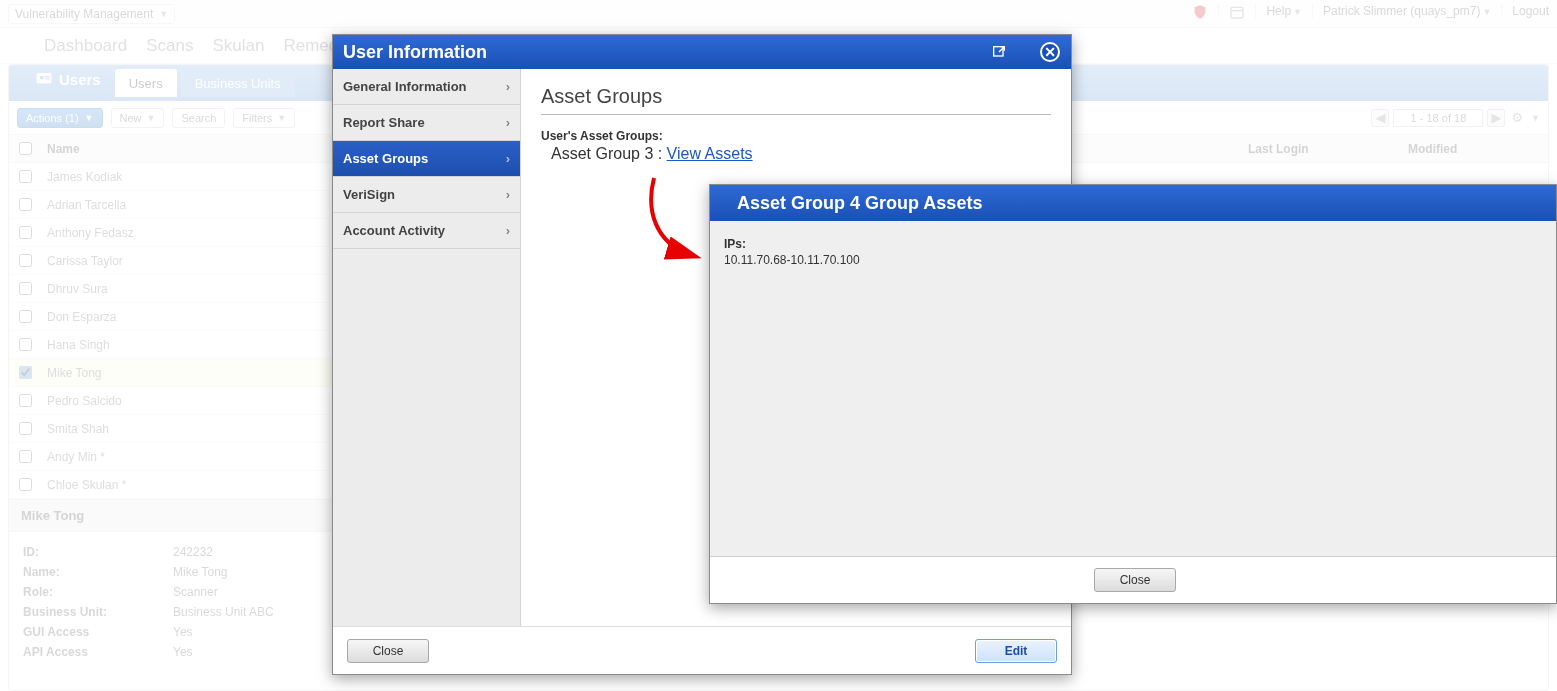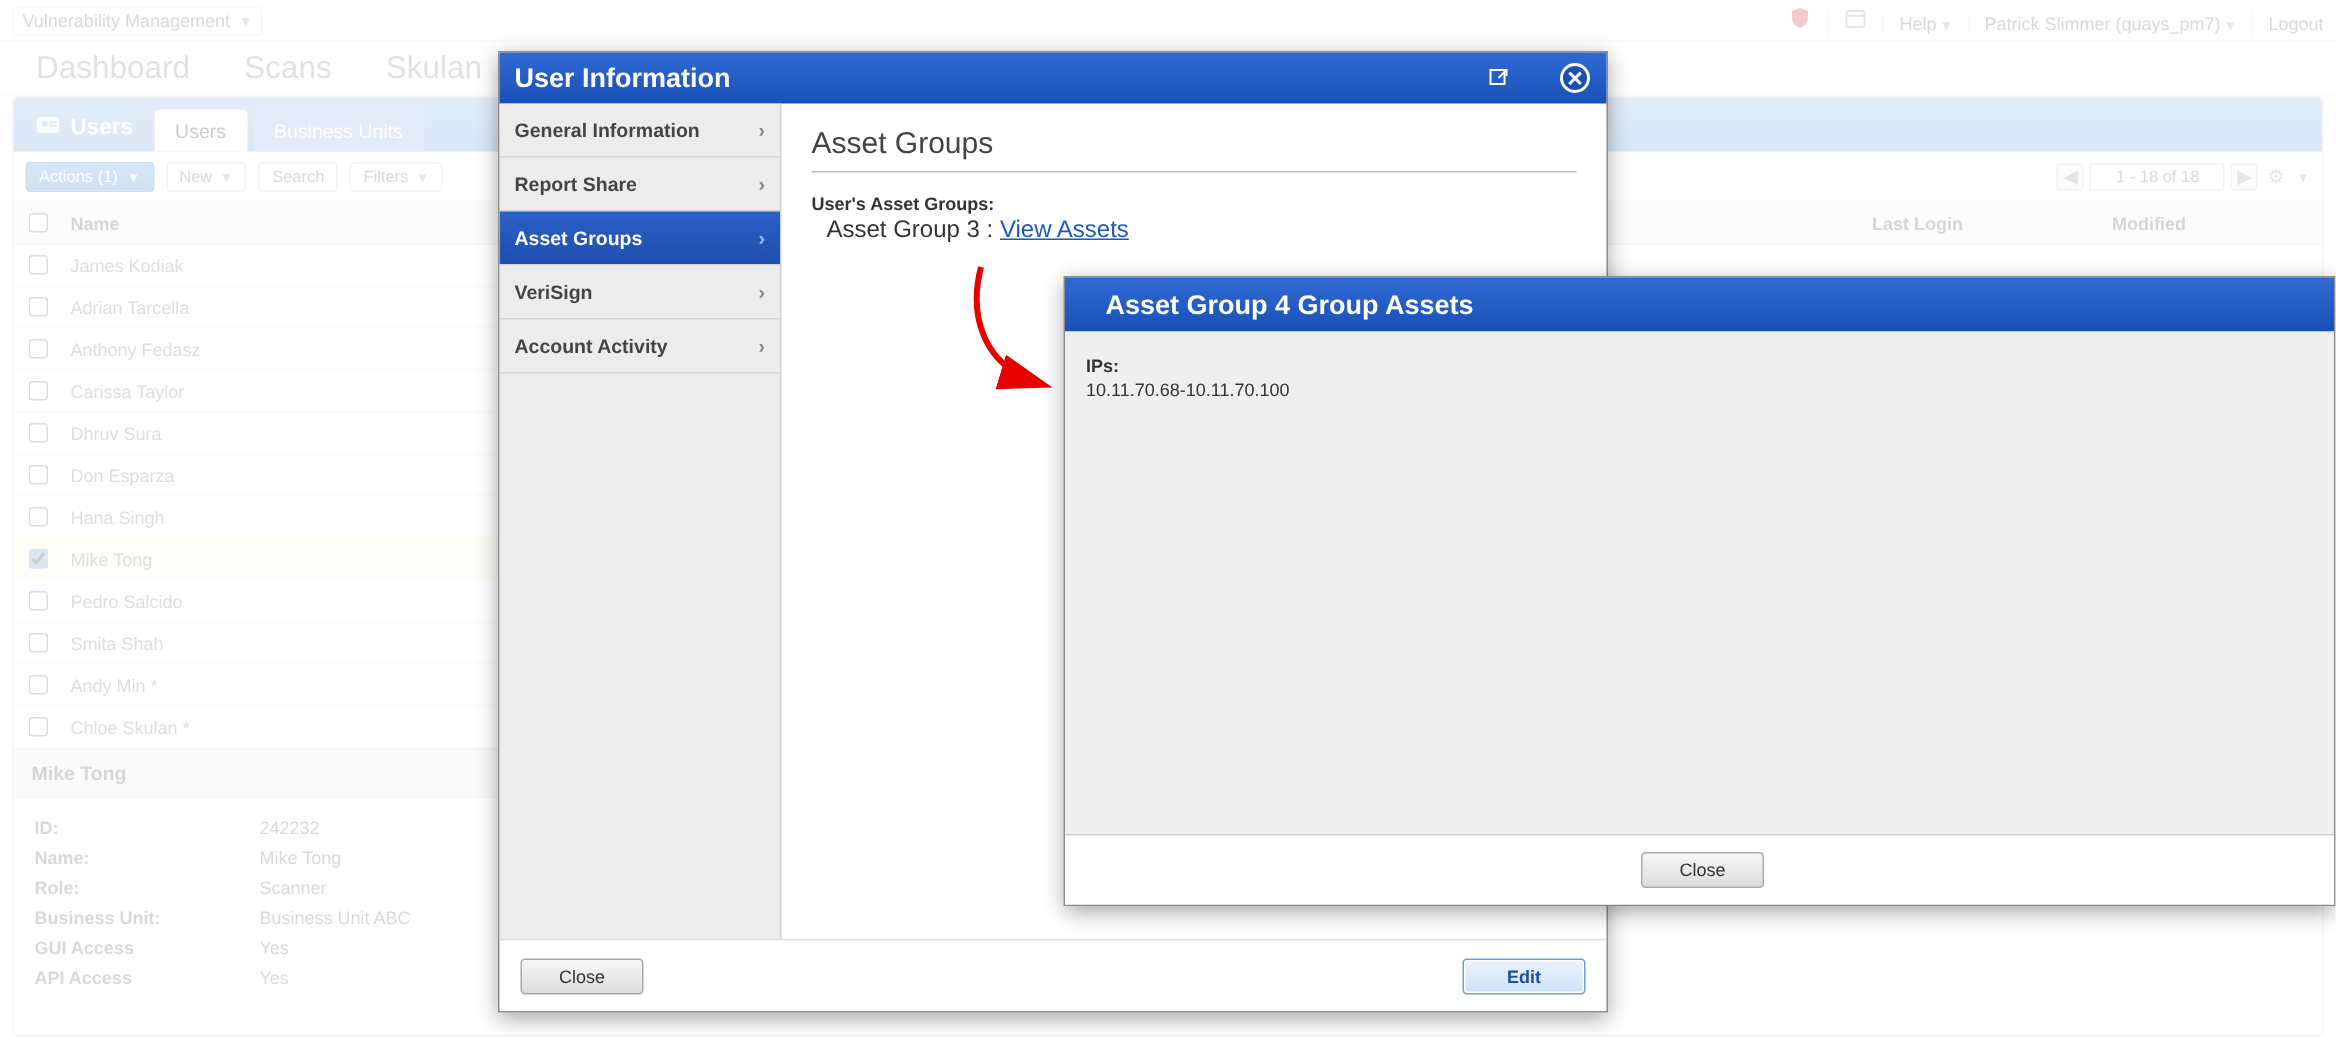--- a/index.html
+++ b/index.html
@@ -3,31 +3,31 @@
 <meta charset="utf-8">
 <style>
   * { box-sizing: border-box; }
   html, body { margin:0; padding:0; font-family: Arial, Helvetica, sans-serif; font-size:13px; color:#333; }
   body { width:1557px; height:691px; position:relative; overflow:hidden; background:#fff; }
   .dim-overlay { position:absolute; inset:0; background:rgba(255,255,255,0.75); z-index:5; pointer-events:none; }
   
   .topbar { position:absolute; top:0; left:0; right:0; height:28px; border-bottom:1px solid #e6e6e6; background:#fafafa; display:flex; align-items:center; padding:0 8px; color:#666; font-size:12px; }
   .tb-mod { display:flex; align-items:center; gap:4px; padding:2px 6px; border:1px solid #ddd; border-radius:3px; background:#fff; }
   .tb-spacer { flex:1; }
-  .tb-right { display:flex; align-items:flex-end; gap:10px; }
+  .tb-right { display:flex; align-items:flex-start; gap:10px; }
   .tb-sep { width:1px; height:14px; background:#ddd; }
   .shield-icon { width:16px; height:16px; color:#d32f2f; }
   .cal-icon { width:16px; height:16px; color:#999; }
   .caret { font-size:9px; color:#999; margin-left:2px; }
   
-  .mainnav { position:absolute; top:28px; left:0; right:0; height:36px; display:flex; align-items:center; gap:36px; padding:0 24px; font-size:21px; color:#888; border-bottom:1px solid #eee; }
+  .mainnav { position:absolute; top:28px; left:0; right:0; height:36px; display:flex; align-items:center; gap:19px; padding:0 44px; font-size:17px; color:#888; border-bottom:1px solid #eee; }
   
   .page { position:absolute; top:64px; left:8px; right:8px; bottom:0; border:1px solid #d5d5d5; border-radius:3px; }
   
-  .tabs-hdr { height:36px; background:linear-gradient(#8db7e6,#6d9fd8); display:flex; align-items:flex-end; padding:0 8px 0 12px; gap:4px; border-top-left-radius:3px; border-top-right-radius:3px; }
+  .tabs-hdr { height:36px; background:linear-gradient(#8db7e6,#6d9fd8); display:flex; align-items:center; padding:0 8px 0 24px; gap:4px; border-top-left-radius:3px; border-top-right-radius:3px; }
   .tabs-title { display:flex; align-items:center; gap:6px; color:#fff; font-weight:bold; font-size:15px; margin:0 10px 8px 2px; }
   .tabs-title svg { width:18px; height:18px; fill:#fff; }
   .tab { height:28px; padding:0 14px; display:flex; align-items:center; color:#fff; font-size:13px; border-top-left-radius:3px; border-top-right-radius:3px; cursor:pointer; }
   .tab.active { background:#fff; color:#333; }
   .tab.inactive { background:#8ab3e3; }
   
   .toolbar { height:34px; padding:4px 8px; display:flex; align-items:center; gap:8px; border-bottom:1px solid #e3e3e3; }
   .btn-blue { background:linear-gradient(#5a9fe6,#3d84cc); color:#fff; font-size:11px; padding:3px 8px; border-radius:3px; border:1px solid #3778bb; display:flex; align-items:center; gap:4px; }
   .btn-gray-sm { background:#fff; border:1px solid #ccc; color:#666; font-size:11px; padding:3px 8px; border-radius:3px; display:flex; align-items:center; gap:3px; }
   .tb-r { margin-left:auto; display:flex; align-items:center; gap:6px; }

